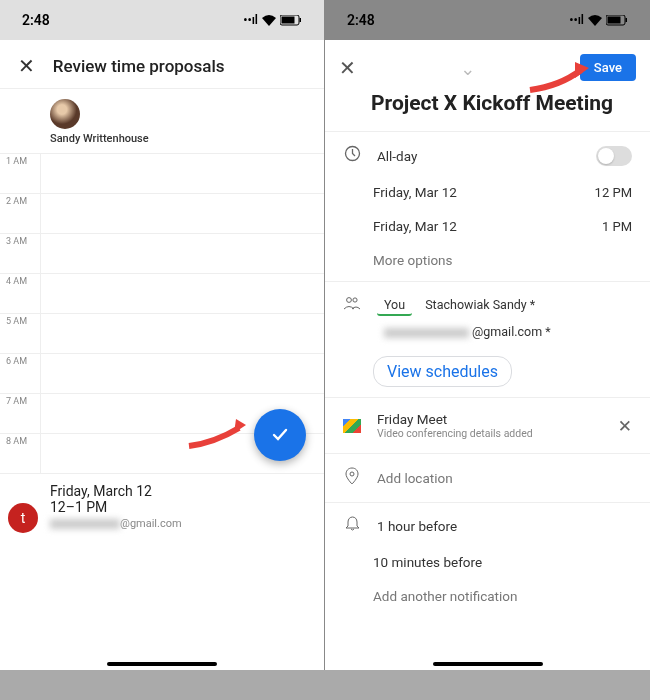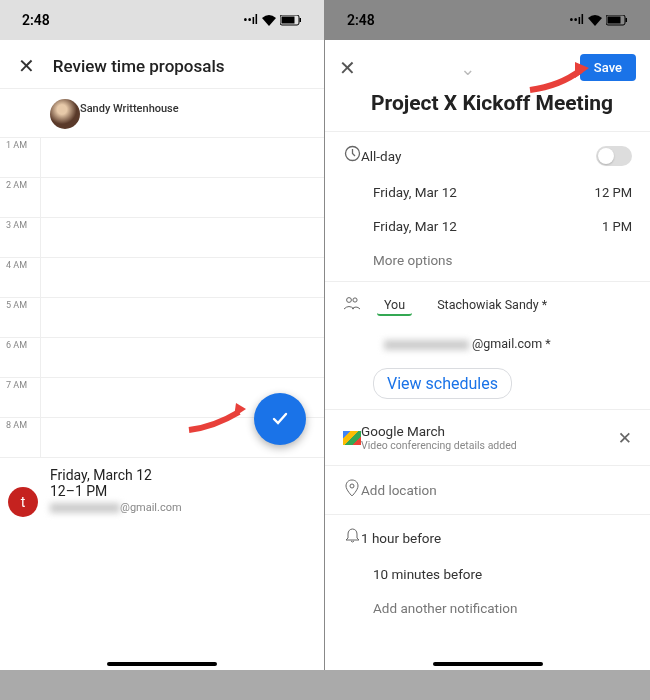--- a/index.html
+++ b/index.html
@@ -6,21 +6,21 @@
   body { background: #aaa; width: 650px; height: 700px; display: flex; }
   .screen { width: 325px; height: 670px; background: #fff; position: relative; overflow: hidden; }
   .screen-left { border-right: 1px solid #888; }
   .status-bar { height: 40px; background: #e0e0e0; display: flex; justify-content: space-between; align-items: center; padding: 0 22px; font-size: 14px; font-weight: 600; color: #000; }
   .status-icons { display: flex; gap: 4px; align-items: center; font-size: 12px; }
   .left-content { background: #fff; }
   .header-row { display: flex; align-items: center; padding: 14px 18px 10px; gap: 18px; }
   .close-x { font-size: 20px; font-weight: 300; color: #333; cursor: pointer; }
   .header-title { font-size: 17px; font-weight: 500; color: #222; text-align: right; }
   .divider-faint { height: 1px; background: #eee; }
-  .attendee-row { display: flex; flex-direction: row; align-items: flex-start; padding: 10px 0 8px 50px; }
+  .attendee-row { display: flex; flex-direction: column; align-items: flex-start; padding: 10px 0 8px 50px; }
   .avatar-img { width: 30px; height: 30px; border-radius: 50%; background: radial-gradient(circle at 40% 35%, #e7c9a9 18%, #5a3a2a 55%); }
   .attendee-name { font-size: 11px; font-weight: 500; color: #333; margin-top: 3px; }
   .calendar-grid { position: relative; height: 320px; border-top: 1px solid #eee; }
   .hour-row { height: 40px; border-bottom: 1px solid #eee; display: flex; }
   .hour-label { width: 40px; font-size: 9px; color: #888; padding: 2px 0 0 6px; }
   .hour-body { flex: 1; border-left: 1px solid #eee; }
   .fab { position: absolute; bottom: 12px; right: 18px; width: 52px; height: 52px; border-radius: 50%; background: #1a73e8; display: flex; align-items: center; justify-content: center; color: #fff; font-size: 22px; box-shadow: 0 3px 8px rgba(0,0,0,0.3); cursor: pointer; }
   .proposal-card { padding: 10px 14px 60px 50px; position: relative; }
   .proposal-day { font-size: 14px; color: #222; }
   .proposal-time { font-size: 14px; color: #222; }
@@ -32,30 +32,30 @@
   .arrow svg { width: 70px; height: 40px; }
 
   
   .status-bar-right { background: #888; }
   .sheet { background: #fff; border-radius: 12px 12px 0 0; margin-top: 4px; height: calc(700px - 44px); overflow: hidden; }
   .sheet-header { display: flex; align-items: center; justify-content: space-between; padding: 10px 14px 6px; }
   .sheet-close { font-size: 20px; color: #555; cursor: pointer; font-weight:300;}
   .sheet-handle { width: 28px; height: 4px; color: #bbb; text-align:center; font-size:18px; line-height:6px;}
   .save-btn { background: #1a73e8; color: #fff; border: none; border-radius: 4px; padding: 6px 14px; font-size: 13px; font-weight: 500; cursor: pointer; }
   .event-title { font-size: 21px; color: #222; padding: 4px 18px 12px 46px; font-weight: 700; }
-  .section-row { display: flex; align-items: center; padding: 9px 18px; }
+  .section-row { display: flex; align-items: center; padding: 9px 18px; gap: 16px; }
   .section-row.between { justify-content: space-between; padding-left: 48px; align-items: flex-end; }
   .section-icon { width: 18px; text-align: center; color: #666; font-size: 16px; }
   .section-text { font-size: 13.5px; color: #333; flex: 1; }
   .section-text.muted { color: #777; }
   .right-text { font-size: 13px; color: #333; }
   .toggle { width: 36px; height: 20px; background: #ddd; border-radius: 10px; position: relative; cursor:pointer;}
   .toggle::after { content: ''; position: absolute; width: 16px; height: 16px; background: #fff; border-radius: 50%; top: 2px; left: 2px; box-shadow: 0 1px 2px rgba(0,0,0,0.2); }
   .people-row { padding: 9px 18px; display: flex; gap: 16px; align-items: flex-start; }
-  .chips { display: flex; flex-wrap: wrap; gap: 18px; }
+  .chips { display: flex; flex-wrap: wrap; gap: 6px; }
   .chip { padding: 2px 7px; border-radius: 3px; font-size: 12.5px; color: #333; }
   .chip.you { border-bottom: 2px solid #34a853; }
   .view-sched { border: 1px solid #dadce0; border-radius: 14px; padding: 5px 13px; font-size: 16px; color: #1a73e8; background: #fff; cursor: pointer; margin: 6px 0 6px 48px; display: inline-block; }
   .meet-icon { width: 18px; height: 14px; background: linear-gradient(135deg,#4285f4 25%,#fbbc04 25% 50%,#34a853 50% 75%,#ea4335 75%); }
   .meet-sub { font-size: 10.5px; color: #888; }
   .thin-divider { height: 1px; background: #eee; margin: 4px 0; }
   .home-ind { position: absolute; bottom: 4px; left: 50%; transform: translateX(-50%); width: 110px; height: 4px; background: #000; border-radius: 3px; }
 </style>
 </head>
 <body>
@@ -217,21 +217,21 @@
     </div>
     <span class="view-sched">View schedules</span>
 
     <div class="thin-divider"></div>
 
     <div class="section-row">
       <span class="section-icon">
           <div class="meet-icon"></div>
         </span>
       <div style="flex:1">
-        <div class="section-text">Google March</div>
+        <div class="section-text">Friday Meet</div>
         <div class="meet-sub">Video conferencing details added</div>
       </div>
       <span style="color:#666;font-size:17px;cursor:pointer">✕</span>
     </div>
 
     <div class="thin-divider"></div>
 
     <div class="section-row">
       <span class="section-icon">
         <svg width="14" height="18" viewBox="0 0 14 18">

